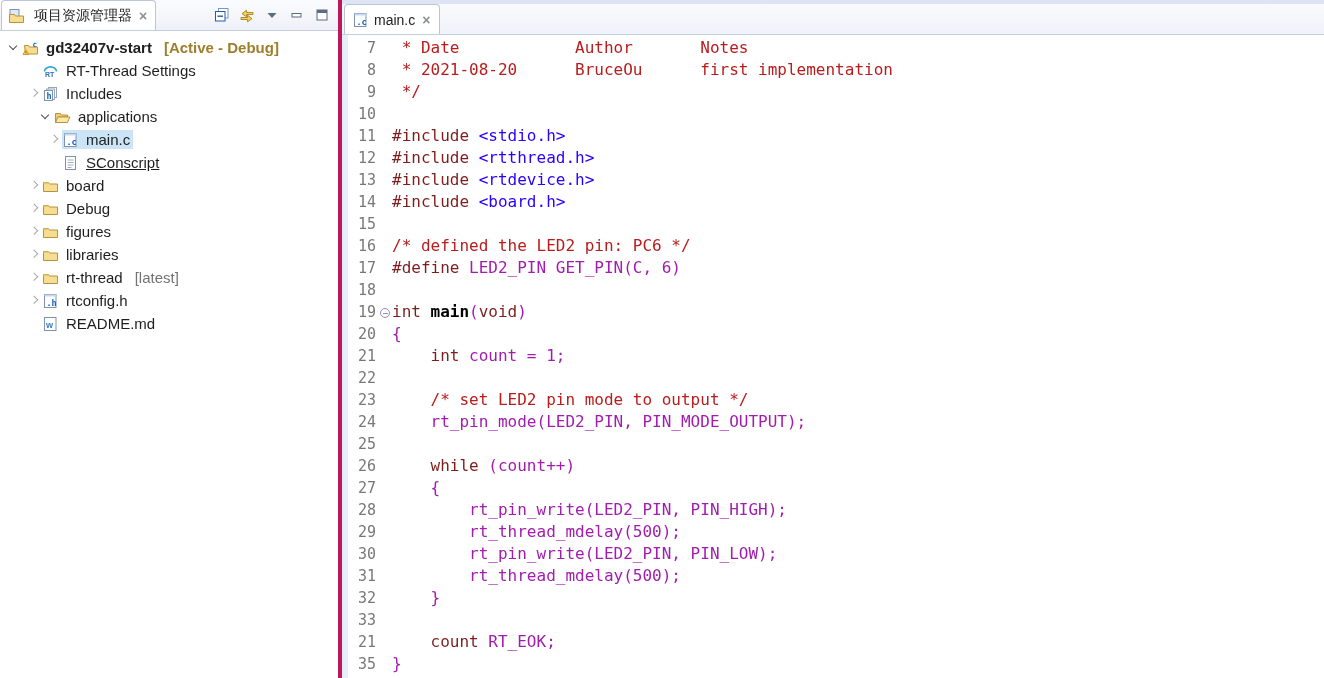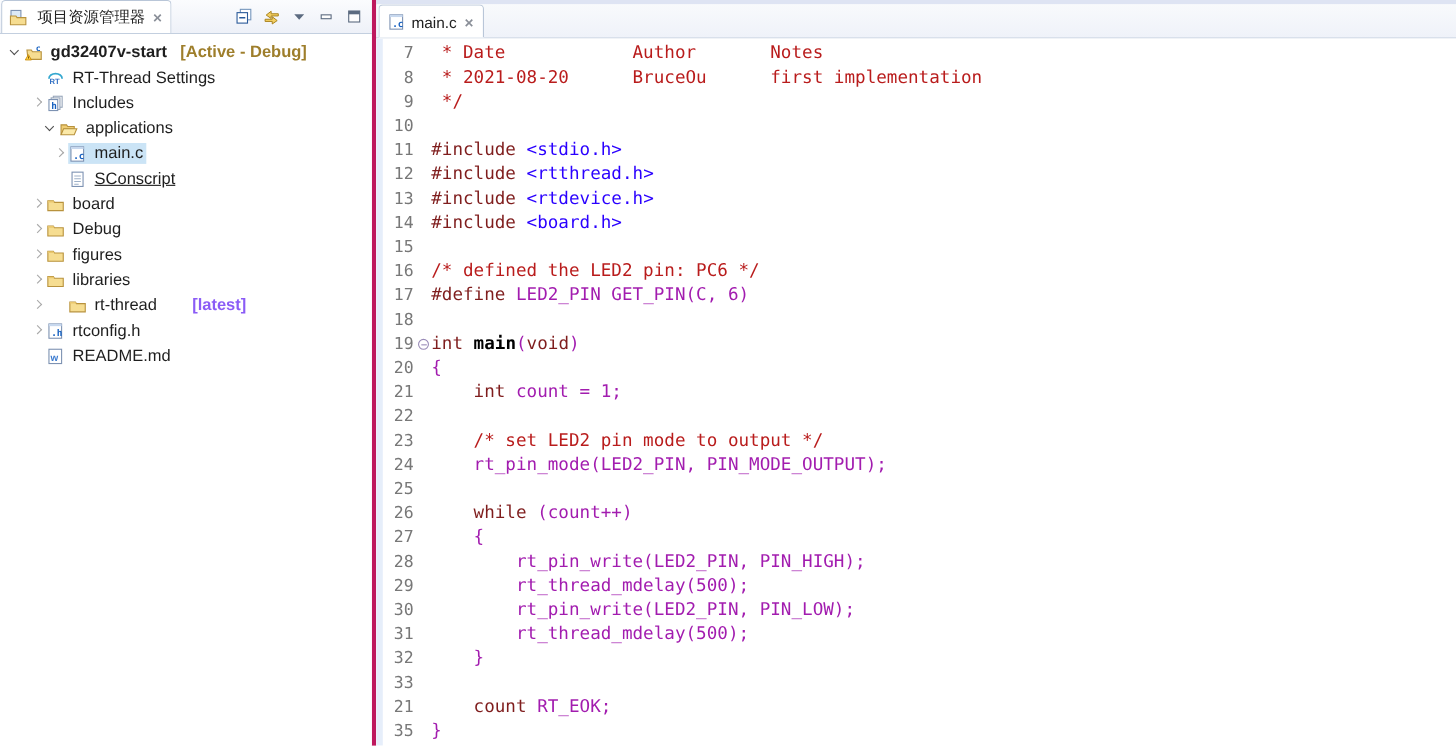--- a/index.html
+++ b/index.html
@@ -25,21 +25,21 @@
     padding-left:2px; cursor:pointer; }
 
   .tree { flex:1; overflow:hidden; padding-top:5px; background:#fff; }
   .trow { display:flex; align-items:center; height:23px; font-size:15px;
     color:#1e1e1e; white-space:nowrap; }
   .trow .lbl { padding:1px 3px;text-align:right; }
   .trow.bold .lbl { font-weight:bold; }
   .sel-wrap { display:flex; align-items:center; }
   .sel-wrap.selected { background:#cbe4f6; }
   .suffix { margin-left:9px; font-weight:bold; color:#9e7e2b; padding-right:2px;}
-  .suffix.light { font-weight:bold; color:#8b5cf6; }
+  .suffix.light { font-weight:normal; color:#737373; }
   .chev { width:16px; height:16px; flex:none; position:relative; }
   .chev.right::before { content:''; position:absolute; left:5px; top:4.5px;
     width:4.5px; height:4.5px; border-right:1.4px solid #a9a9a9;
     border-bottom:1.4px solid #a9a9a9; transform:rotate(-45deg); }
   .chev.down::before { content:''; position:absolute; left:4px; top:3px;
     width:5px; height:5px; border-right:1.5px solid #4f4f4f;
     border-bottom:1.5px solid #4f4f4f; transform:rotate(45deg); }
   .ticon { width:17px; height:16px; flex:none; margin-right:4px; }
   .ticon svg { width:17px; height:16px; display:block; }
 
@@ -244,21 +244,21 @@
           <span class="sel-wrap">
             <span class="ticon">
               <svg viewBox="0 0 17 16">
                 <path d="M1.5 4.5h5l1 1.5h8v7.5h-14z" fill="#f6dd91" stroke="#b8923d"></path>
                 <path d="M1.5 6h6l-1-1.5h-5z" fill="#e9c76e"></path>
               </svg>
             </span>
             <span class="lbl">libraries</span>
           </span>
         </div>
-        <div class="trow" style="padding-left: 26px; gap: 20px;">
+        <div class="trow" style="padding-left: 26px;">
           <span class="chev right"></span>
           <span class="sel-wrap">
             <span class="ticon">
               <svg viewBox="0 0 17 16">
                 <path d="M1.5 4.5h5l1 1.5h8v7.5h-14z" fill="#f6dd91" stroke="#b8923d"></path>
                 <path d="M1.5 6h6l-1-1.5h-5z" fill="#e9c76e"></path>
               </svg>
             </span>
             <span class="lbl">rt-thread</span>
           </span>

